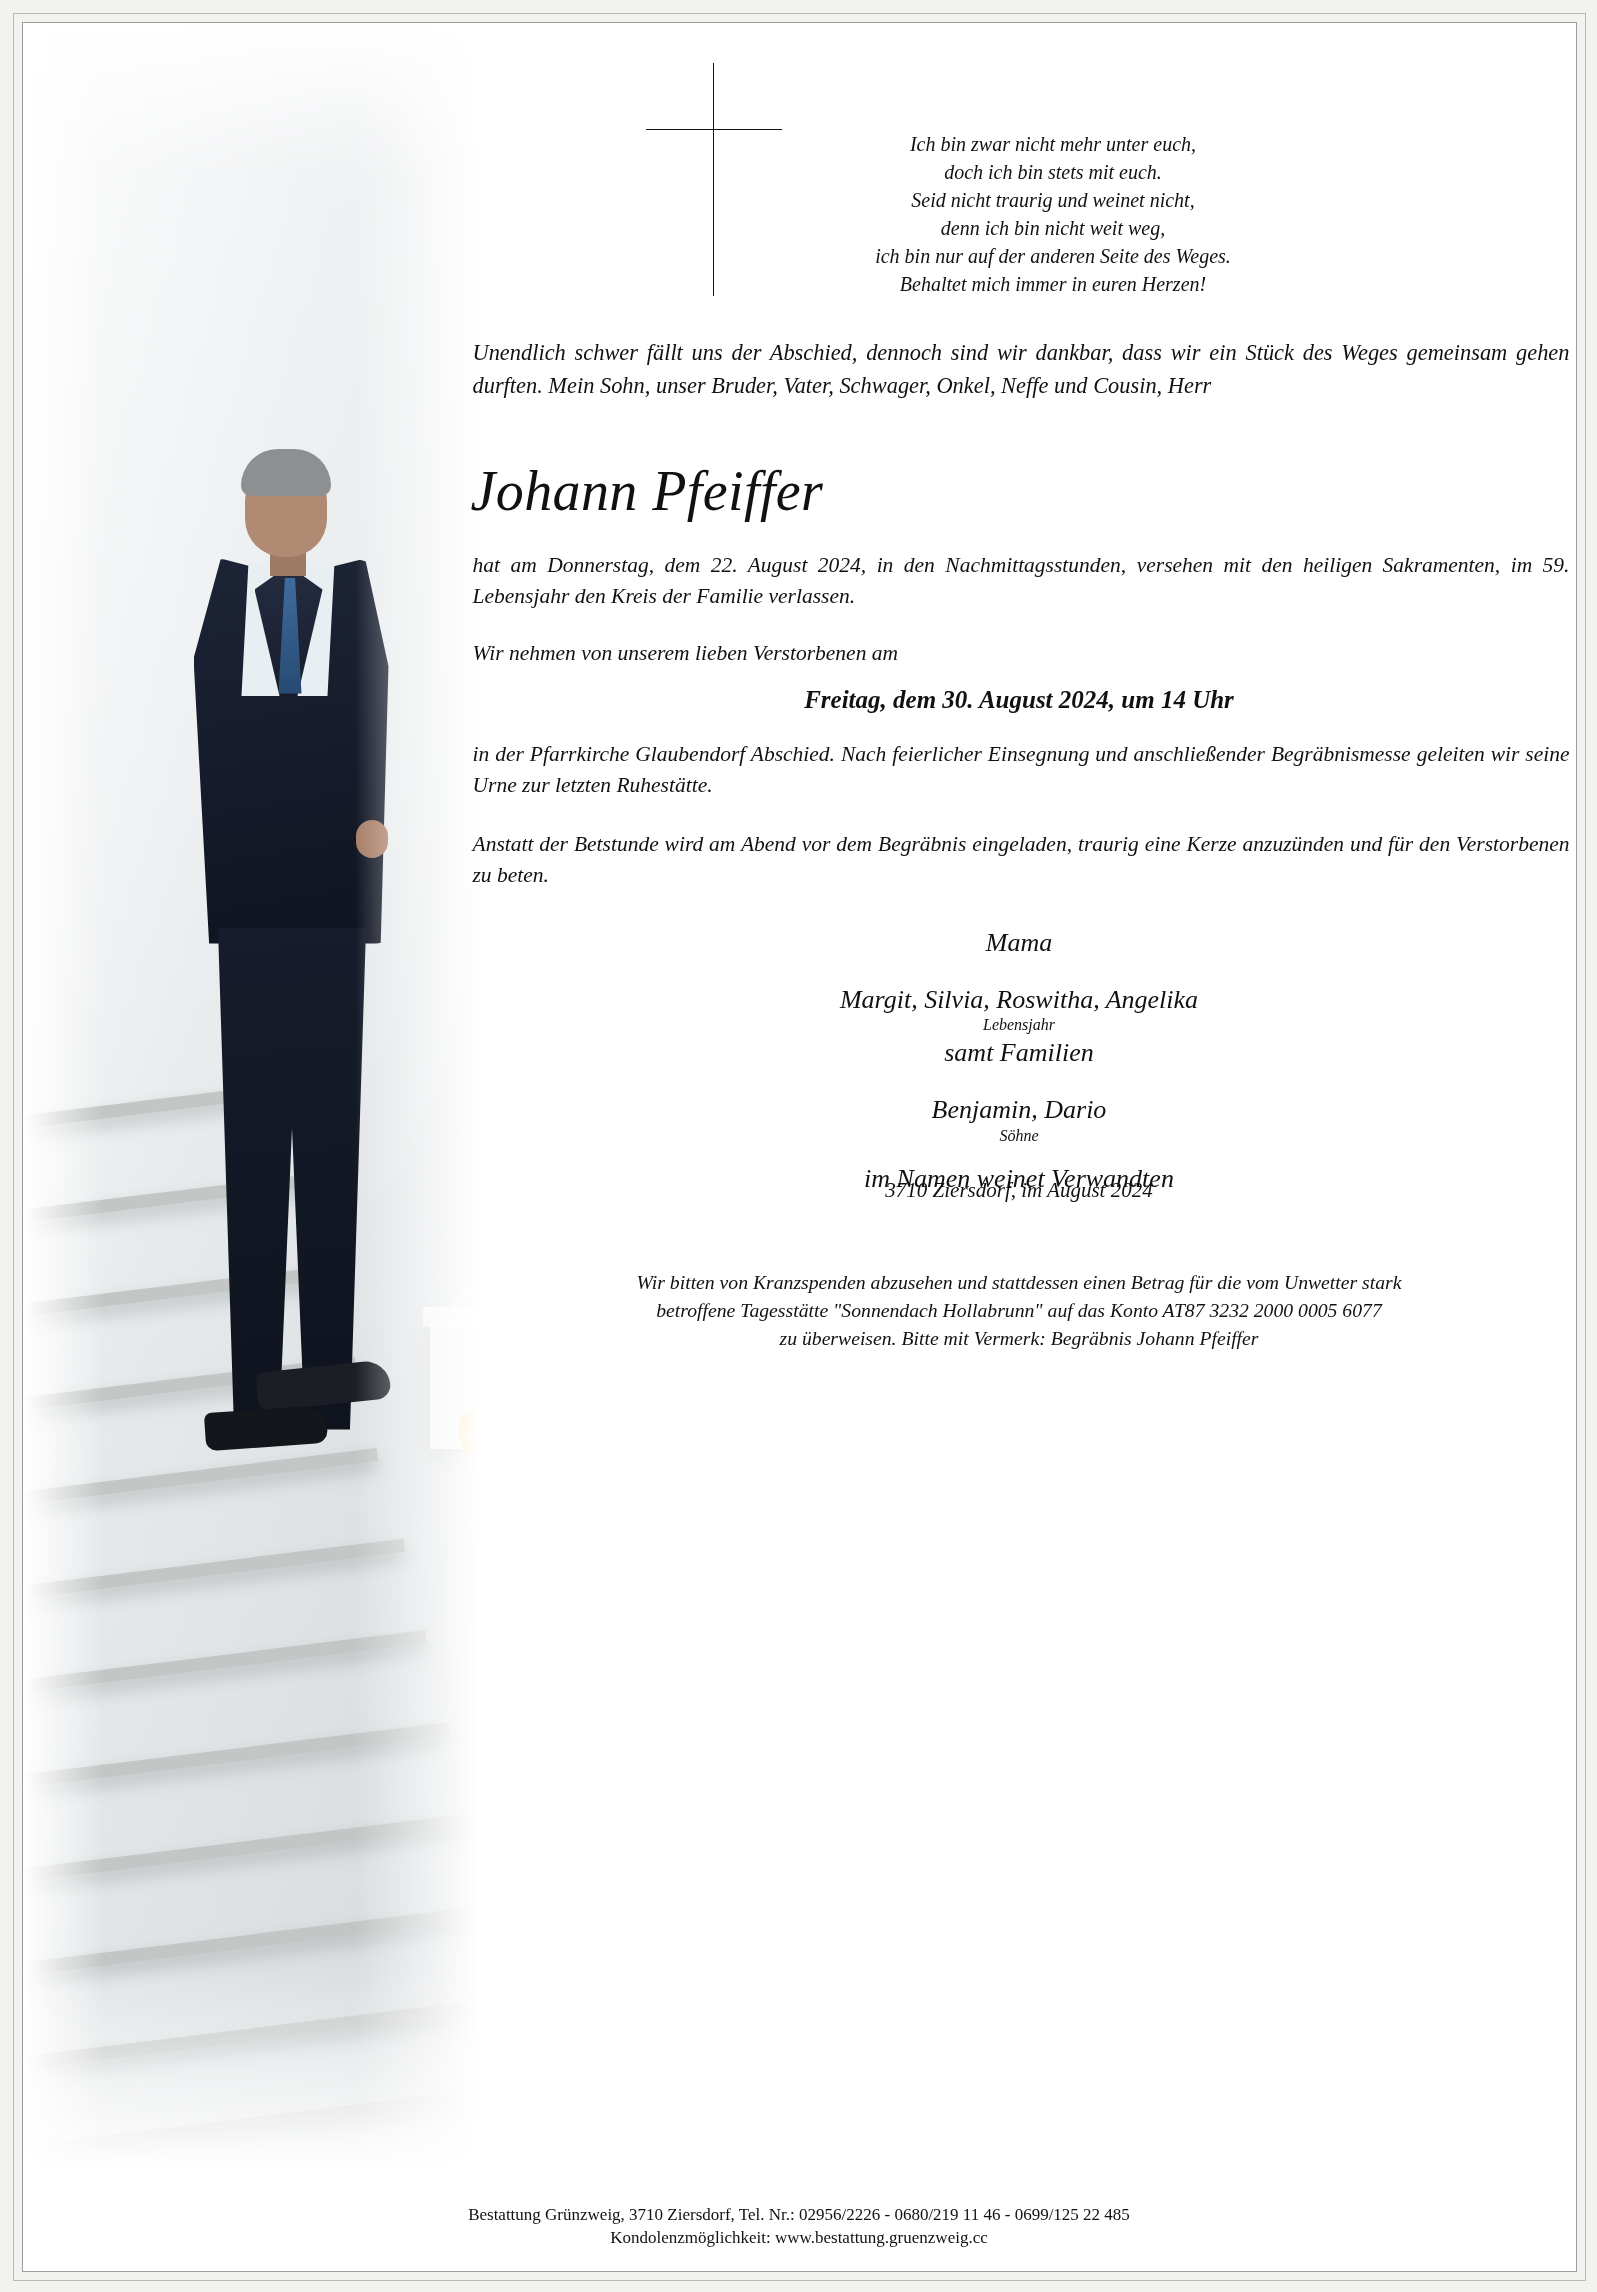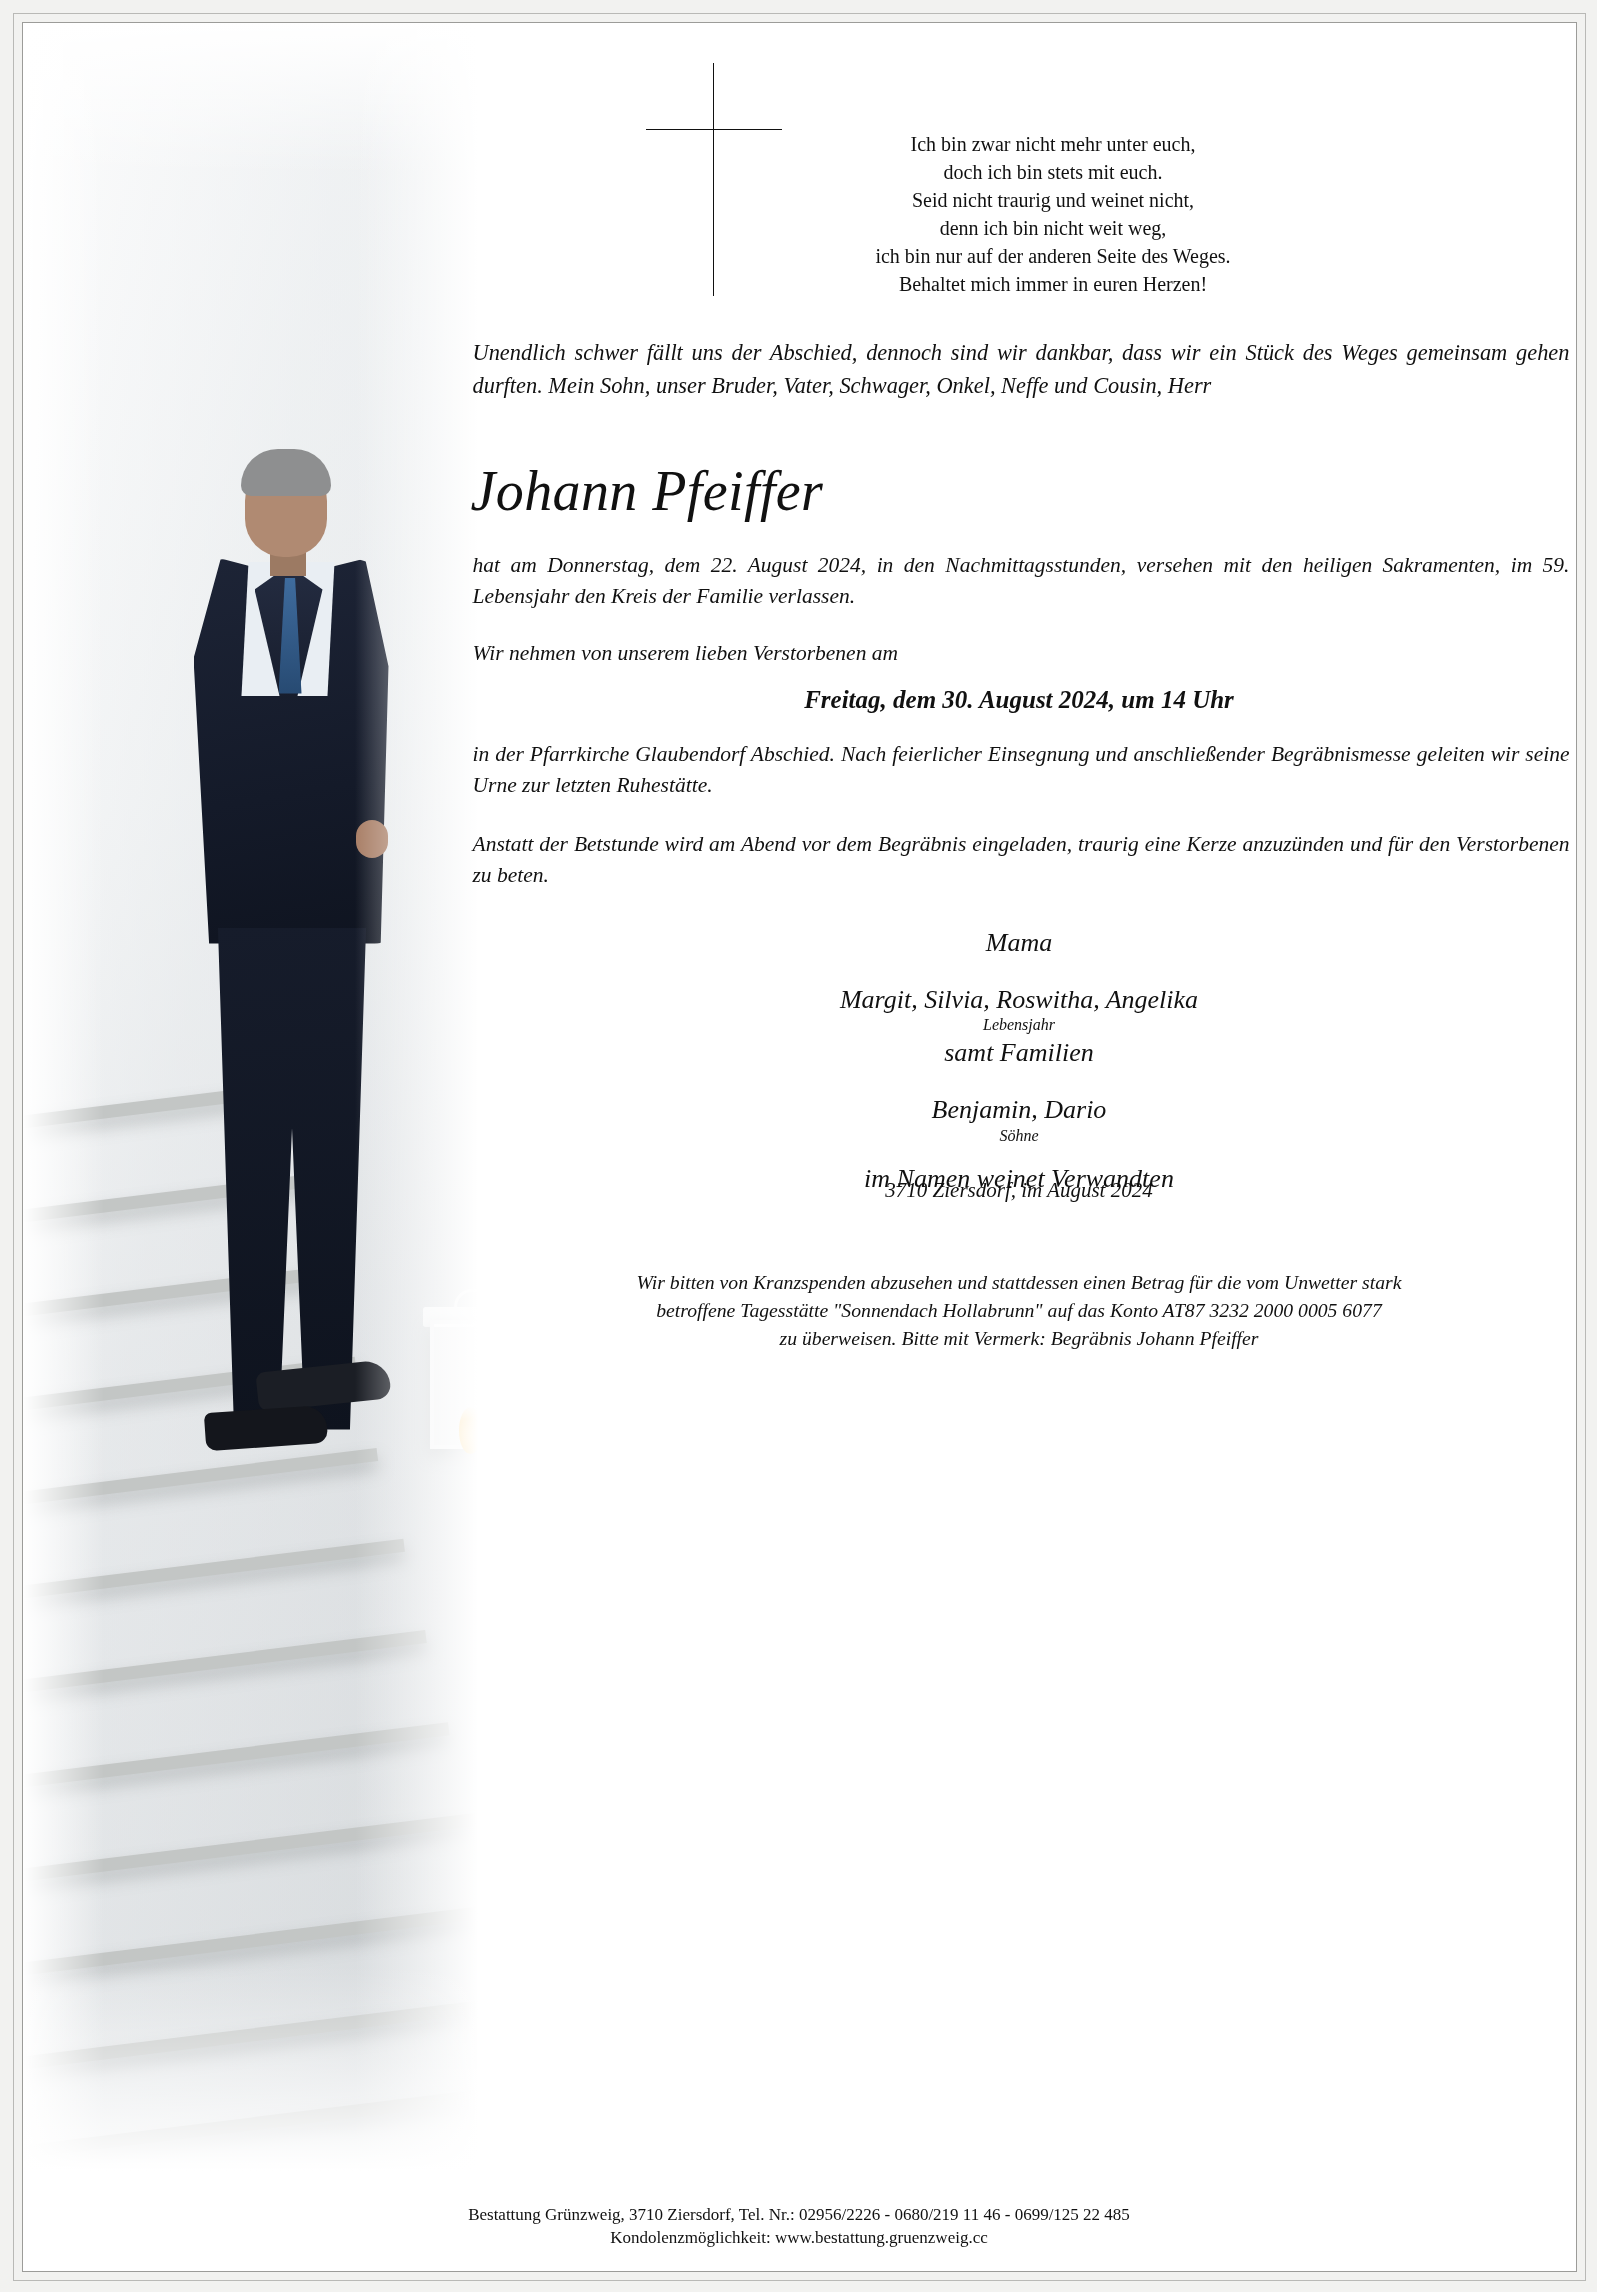--- a/index.html
+++ b/index.html
@@ -191,20 +191,21 @@
     height: 1.8px;
     background: #111;
   }
 
   .verse {
     position: absolute;
     left: 296px;
     top: 107px;
     width: 573px;
     text-align: center;
+    font-style: italic;
     font-size: 20px;
     line-height: 28px;
     color: #111;
   }
 
   .body-block {
     position: absolute;
     left: 2px;
     width: 1097px;
     color: #111;

